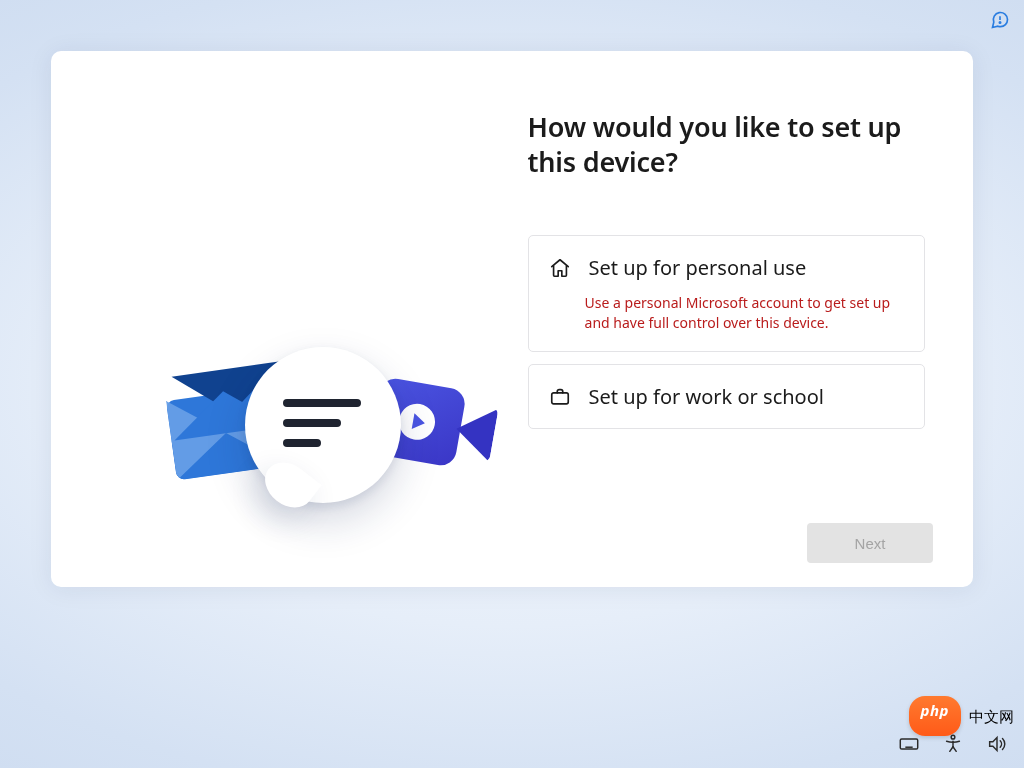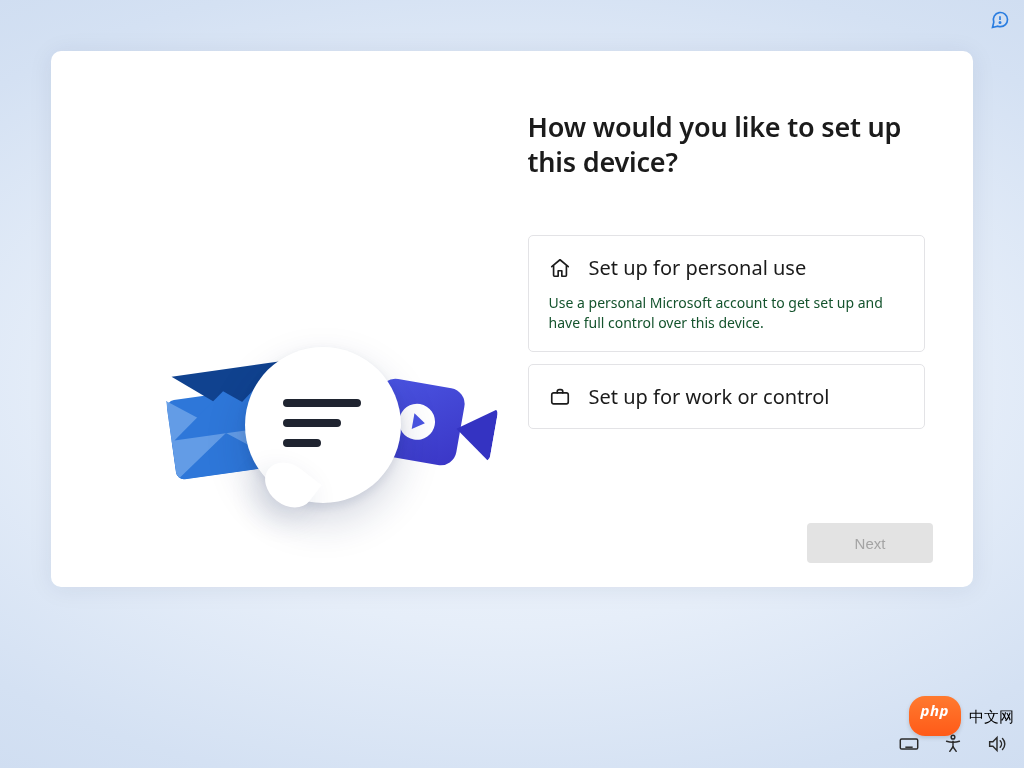--- a/index.html
+++ b/index.html
@@ -184,21 +184,22 @@
   .opt-icon { width: 22px; height: 22px; flex: 0 0 22px; color: #1b1b1b; }
   .opt-title {
     font-size: 20px;
     font-weight: 400;
     color: #1b1b1b;
   }
   .opt-desc {
     margin-top: 12px;
     font-size: 14px;
     line-height: 1.43;
-    color: #14532d;
+    color: #b91c1c;
+    margin-left: 36px;
   }
 
   
   .next-btn {
     position: absolute;
     right: 40px; bottom: 24px;
     width: 126px; height: 40px;
     background: #e3e3e3;
     color: #a4a4a4;
     border: none;
@@ -290,21 +291,21 @@
     </div>
 
     <div class="option">
       <div class="option-head">
         <span class="opt-icon">
           <svg viewBox="0 0 24 24" width="22" height="22" fill="none" stroke="currentColor" stroke-width="1.8" stroke-linecap="round" stroke-linejoin="round">
             <rect x="3" y="7.5" width="18" height="12" rx="2"></rect>
             <path d="M9 7.5V6a2 2 0 0 1 2-2h2a2 2 0 0 1 2 2v1.5"></path>
           </svg>
         </span>
-        <span class="opt-title">Set up for work or control</span>
+        <span class="opt-title">Set up for work or school</span>
       </div>
     </div>
 
     <button class="next-btn" disabled="">Next</button>
   </div>
 </div>
 
 <div class="watermark">
   <span class="pill">php</span>
   <span class="wm-text">中文网</span>

